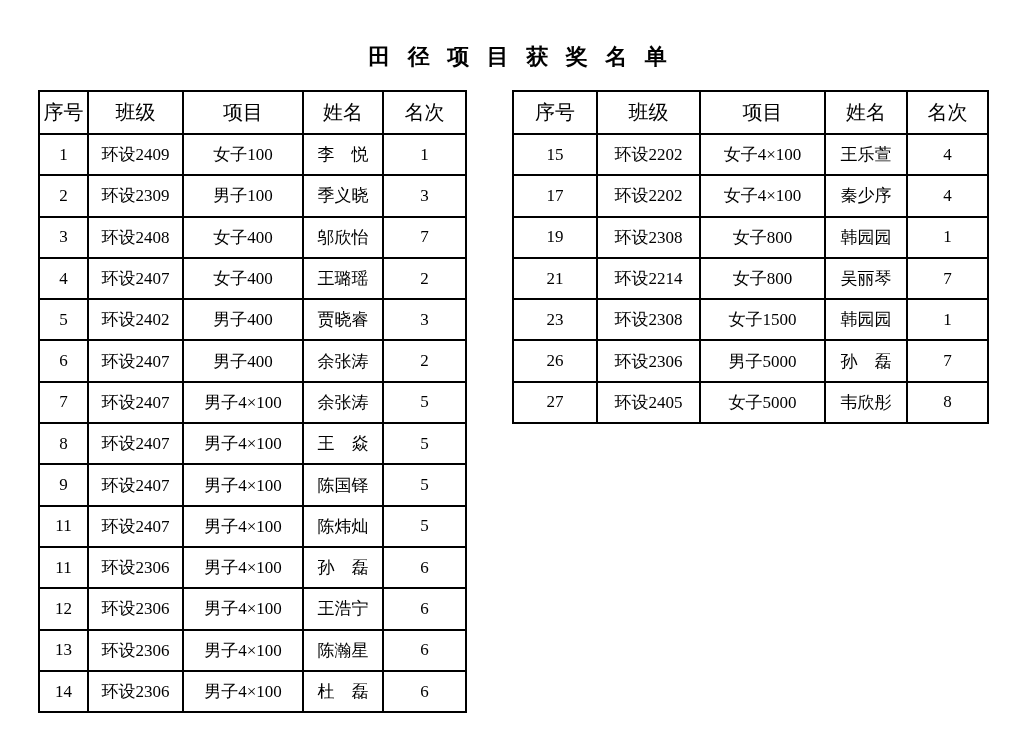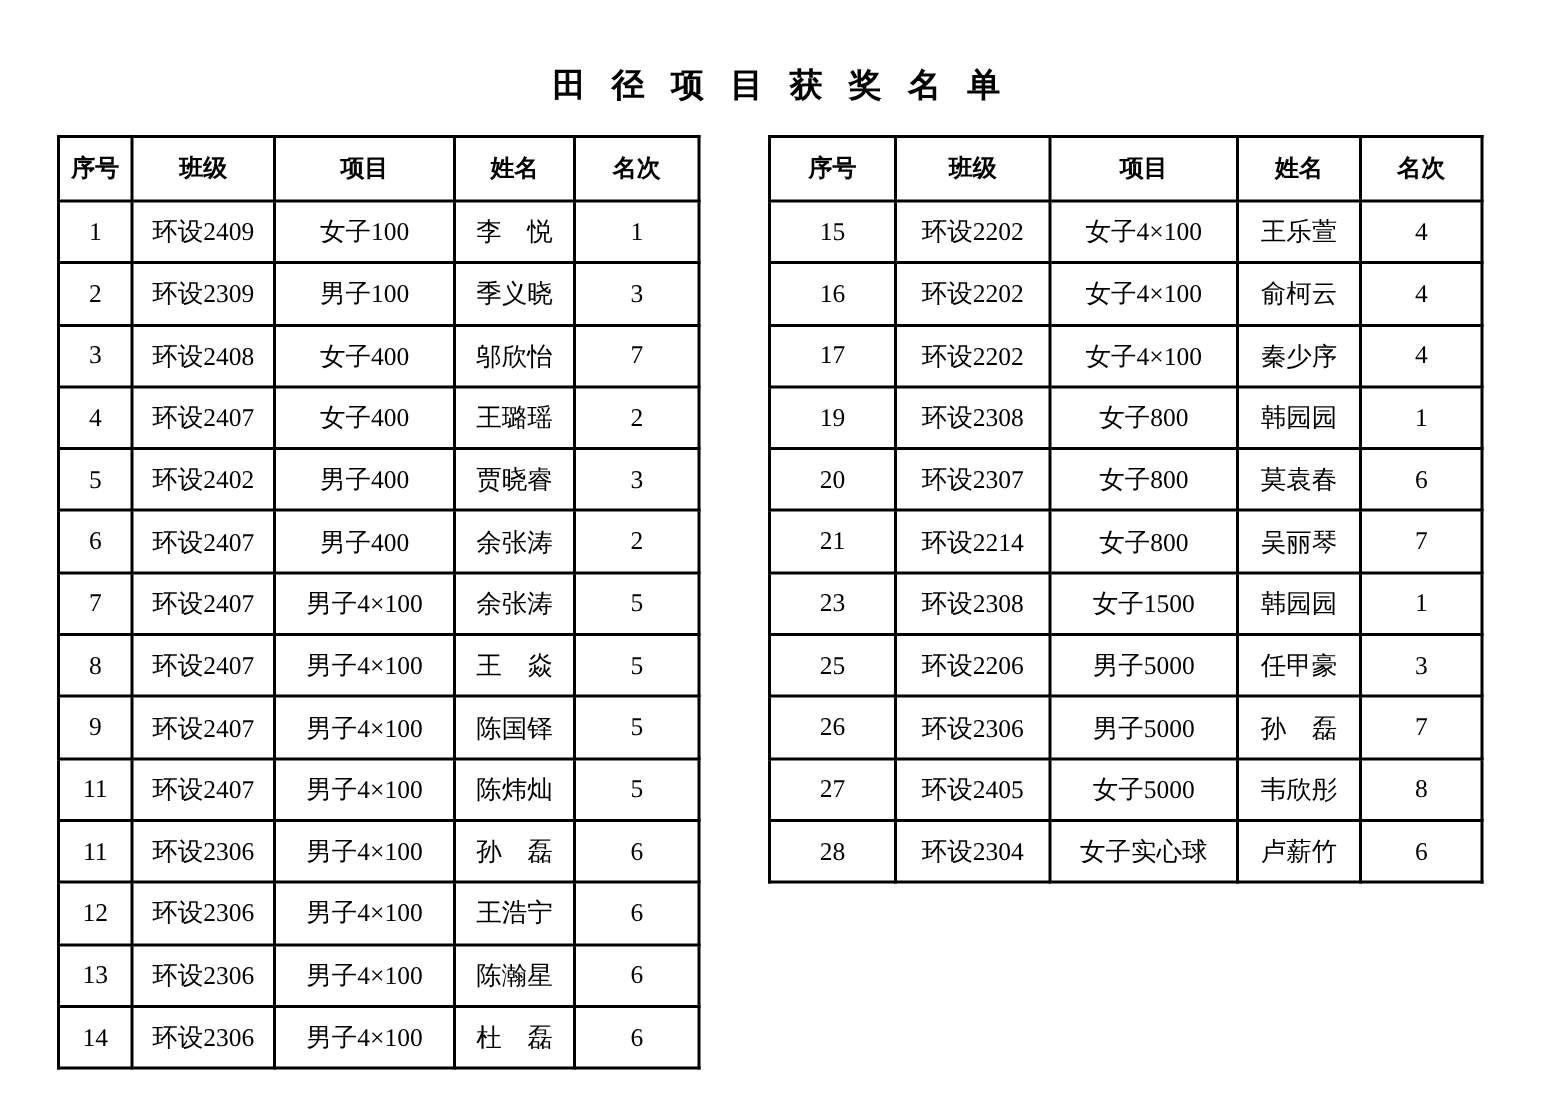--- a/index.html
+++ b/index.html
@@ -42,22 +42,22 @@
     border: 2px solid #000000;
     text-align: center;
     vertical-align: middle;
     padding: 0 2px;
     font-size: 17px;
     color: #000000;
     overflow: hidden;
     white-space: nowrap;
   }
   table.tbl th {
-    font-weight: bold;
-    font-size: 16px;
+    font-weight: normal;
+    font-size: 20px;
     height: 41px;
   }
   table.tbl tbody tr { height: 41.3px; }
   
   .tbl-left  col.c0 { width: 49px; }
   .tbl-left  col.c1 { width: 95px; }
   .tbl-left  col.c2 { width: 120px; }
   .tbl-left  col.c3 { width: 80px; }
   .tbl-left  col.c4 { width: 83px; }
   
@@ -212,85 +212,57 @@
     </thead>
     <tbody>
         <tr>
           <td>15</td>
           <td>环设2202</td>
           <td>女子4×100</td>
           <td>王乐萱</td>
           <td>4</td>
         </tr>
         <tr>
-          <td>16</td>
-          <td>环设2202</td>
-          <td>女子4×100</td>
-          <td>俞柯云</td>
-          <td>4</td>
-        </tr>
-        <tr>
           <td>17</td>
           <td>环设2202</td>
           <td>女子4×100</td>
           <td>秦少序</td>
           <td>4</td>
         </tr>
         <tr>
           <td>19</td>
           <td>环设2308</td>
           <td>女子800</td>
           <td>韩园园</td>
           <td>1</td>
         </tr>
         <tr>
-          <td>20</td>
-          <td>环设2307</td>
-          <td>女子800</td>
-          <td>莫袁春</td>
-          <td>6</td>
-        </tr>
-        <tr>
           <td>21</td>
           <td>环设2214</td>
           <td>女子800</td>
           <td>吴丽琴</td>
           <td>7</td>
         </tr>
         <tr>
           <td>23</td>
           <td>环设2308</td>
           <td>女子1500</td>
           <td>韩园园</td>
           <td>1</td>
-        </tr>
-        <tr>
-          <td>25</td>
-          <td>环设2206</td>
-          <td>男子5000</td>
-          <td>任甲豪</td>
-          <td>3</td>
         </tr>
         <tr>
           <td>26</td>
           <td>环设2306</td>
           <td>男子5000</td>
           <td>孙　磊</td>
           <td>7</td>
         </tr>
         <tr>
           <td>27</td>
           <td>环设2405</td>
           <td>女子5000</td>
           <td>韦欣彤</td>
           <td>8</td>
         </tr>
-        <tr>
-          <td>28</td>
-          <td>环设2304</td>
-          <td>女子实心球</td>
-          <td>卢薪竹</td>
-          <td>6</td>
-        </tr>
       </tbody>
   </table>
 
 </div>
 
 </body></html>

